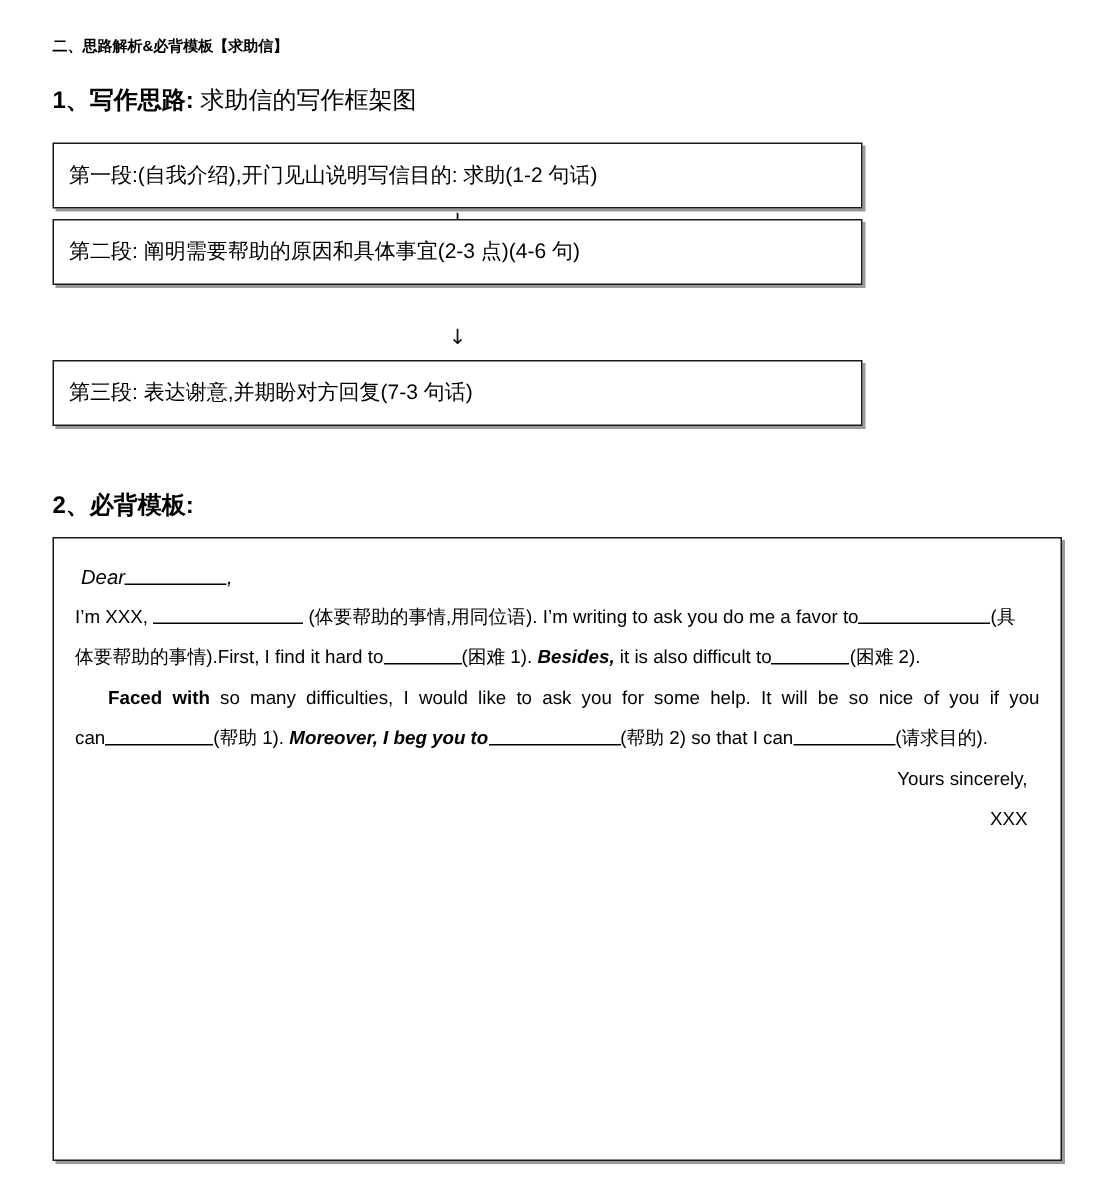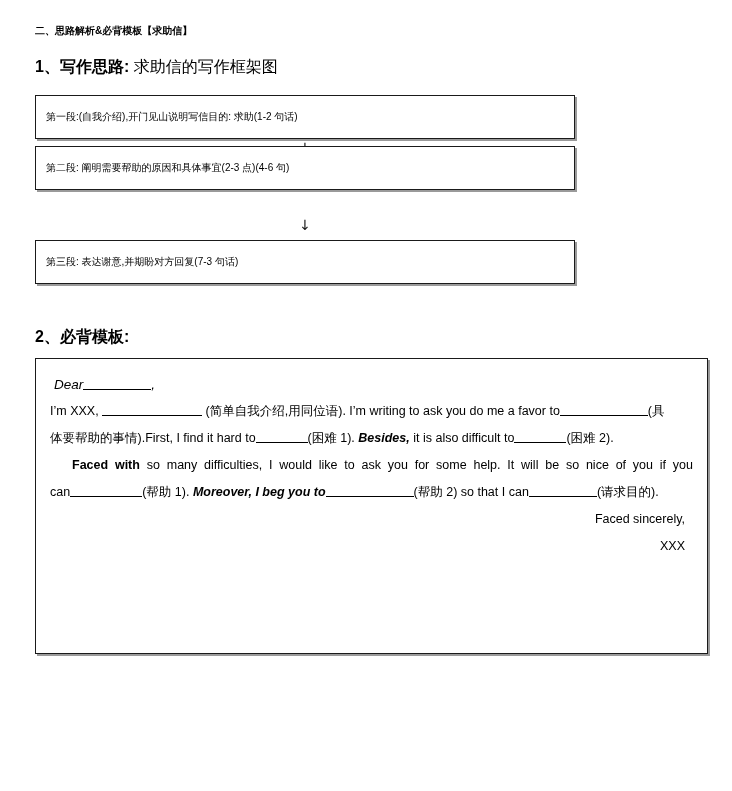--- a/index.html
+++ b/index.html
@@ -48,21 +48,21 @@
   .flow-box {
     position: absolute;
     left: 35px;
     width: 540px;
     box-sizing: border-box;
     border: 1px solid #1a1a1a;
     box-shadow: 2px 2px 0 0 #9a9a9a;
     background: #fff;
   }
   .flow-box .txt {
-    font-size: 10px;
+    font-size: 14px;
     padding: 0 10px;
     white-space: nowrap;
   }
   #flow-box-1 { top: 95px; height: 44px; }
   #flow-box-2 { top: 146px; height: 44px; }
   #flow-box-3 { top: 240px; height: 44px; }
   .flow-box .txt {
     height: 100%;
     display: flex;
     align-items: center;
@@ -80,21 +80,21 @@
   }
   #flow-arrow-1 { top: 141px; }
   #flow-arrow-2 { top: 218px; }
 
   
   #template-box {
     position: absolute;
     left: 35px;
     top: 358px;
     width: 673px;
-    height: 296px;
+    height: 416px;
     box-sizing: border-box;
     border: 1px solid #1a1a1a;
     box-shadow: 2px 2px 0 0 #9a9a9a;
     background: #fff;
     padding: 12px 14px 0 14px;
   }
   .letter {
     font-size: 12.5px;
     line-height: 27px;
     color: #000;
@@ -155,29 +155,29 @@
     <div class="txt">第三段: 表达谢意,并期盼对方回复(7-3 句话)</div>
   </div>
 
   <div class="h-sub" id="heading-sub2">2、必背模板:</div>
 
   <div id="template-box">
     <div class="letter">
 
       <div class="ln dear"><span>Dear</span><span class="blank w68"></span><span>,</span></div>
 
-      <div class="ln"><span>I’m XXX,</span> <span class="blank w100"></span> <span>(简单自我介绍,用同位语). I’m writing to ask you do me a favor to</span><span class="blank w88"></span><span>(具</span></div>
+      <div class="ln"><span>I’m XXX,</span> <span class="blank w100"></span> <span>(体要帮助的事情,用同位语). I’m writing to ask you do me a favor to</span><span class="blank w88"></span><span>(具</span></div>
 
       <div class="ln"><span>体要帮助的事情).First, I find it hard to</span><span class="blank w52"></span><span>(困难 1).</span> <span class="bi">Besides,</span> <span>it is also difficult to</span><span class="blank w52"></span><span>(困难 2).</span></div>
 
       <div class="ln just indent"><span class="b">Faced with</span> <span>so many difficulties, I would like to ask you for some help. It will be so nice of you if you</span></div>
 
       <div class="ln"><span>can</span><span class="blank w72"></span><span>(帮助 1).</span> <span class="bi">Moreover, I beg you to</span><span class="blank w88"></span><span>(帮助 2) so that I can</span><span class="blank w68"></span><span>(请求目的).</span></div>
 
 
-      <div class="ln right">Faced sincerely,</div>
+      <div class="ln right">Yours sincerely,</div>
 
       <div class="ln right">XXX</div>
 
     </div>
   </div>
 
 </div>
 
 </body></html>

